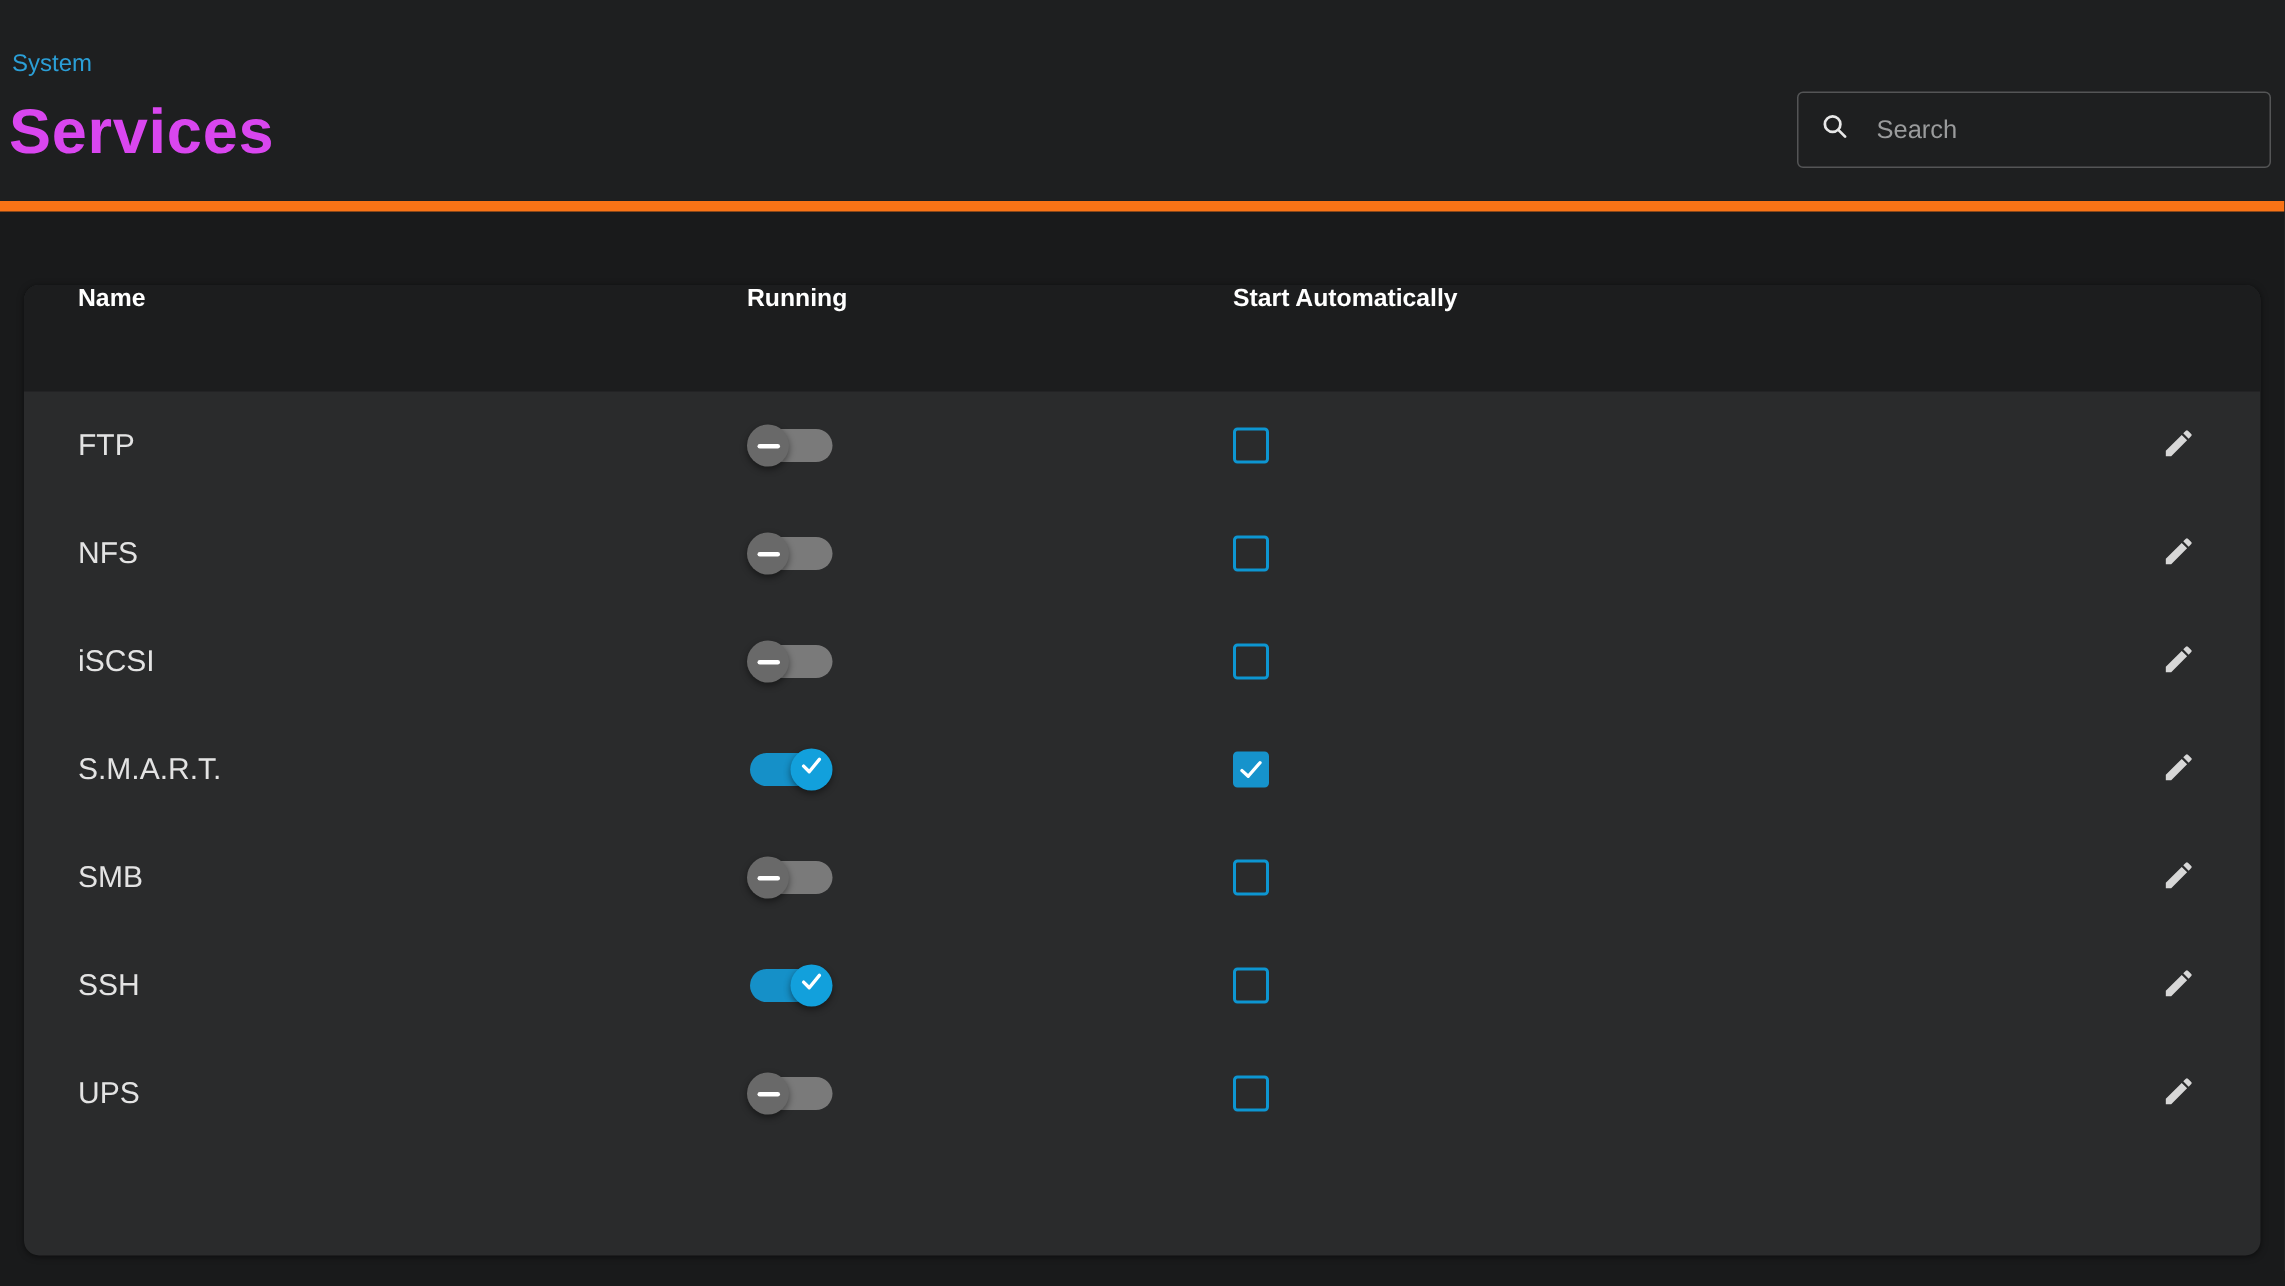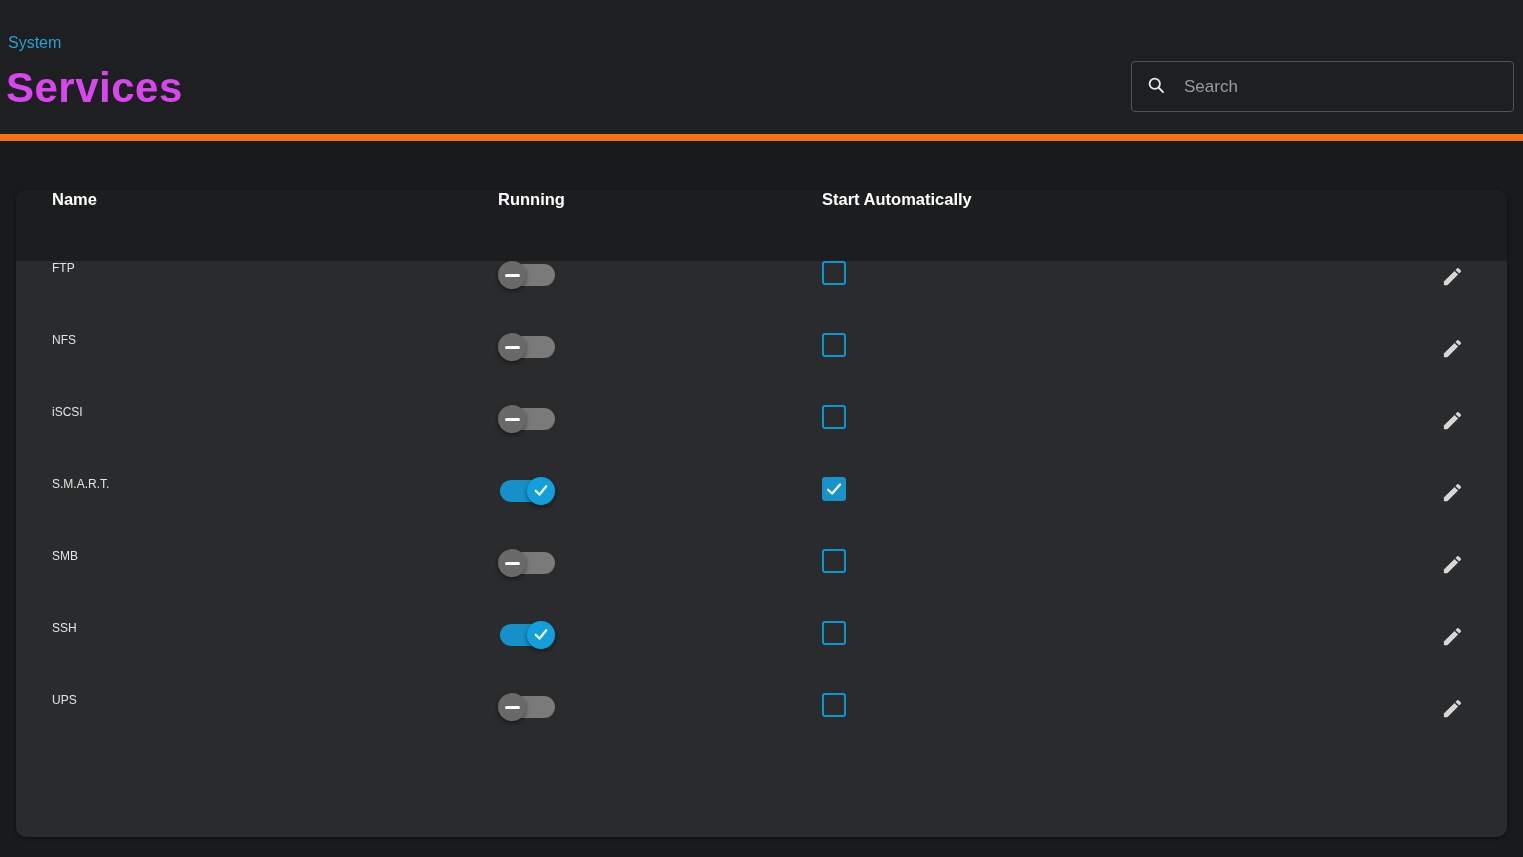--- a/index.html
+++ b/index.html
@@ -19,21 +19,21 @@
   }
   .breadcrumb {
     position:absolute; left:8px; top:34px;
     font-size:16px; color:#2b9fd7; cursor:pointer;
   }
   .page-title {
     position:absolute; left:6px; top:64px;
     font-size:42px; font-weight:700; color:#d946ef; letter-spacing:0.5px;
   }
   .search-box {
-    position:absolute; top:61px; right:9px; width:383px; height:51px;
+    position:absolute; top:61px; right:9px; width:316px; height:51px;
     border:1px solid #545556; border-radius:4px;
     display:flex; align-items:center; padding:0 14px; gap:18px;
     background:transparent;
   }
   .search-box svg { flex:0 0 auto; }
   .search-input {
     flex:1; background:transparent; border:none; outline:none;
     font-size:17px; color:#e3e3e3; font-family:"Liberation Sans", sans-serif;
   }
   .search-input::placeholder { color:#9a9b9c; }
@@ -43,22 +43,22 @@
     position:absolute; left:16px; top:190px; width:1491px; height:647px;
     background:#2a2b2c; border-radius:10px; overflow:hidden;
     box-shadow:0 1px 4px rgba(0,0,0,0.5);
   }
   .thead {
     height:71px; background:#1c1d1e;
     display:flex; align-items:flex-start;
     font-weight:700; font-size:16.5px; color:#ffffff;
   }
   .trow {
-    height:72px; display:flex; 
-    font-size:12px; color:#e3e3e3;
+    height:72px; display:flex; align-items:center;
+    font-size:20px; color:#e3e3e3;
   }
   .col-name    { width:482px; padding-left:36px; }
   .col-running { width:310px; }
   .col-auto    { flex:1;margin-left:14px; }
   .col-edit    { width:80px; display:flex; justify-content:flex-end; padding-right:38px; }
 
   
   .toggle { position:relative; width:57px; height:28px; cursor:pointer; }
   .toggle .track {
     position:absolute; left:2px; right:0; top:3px; height:22px;

